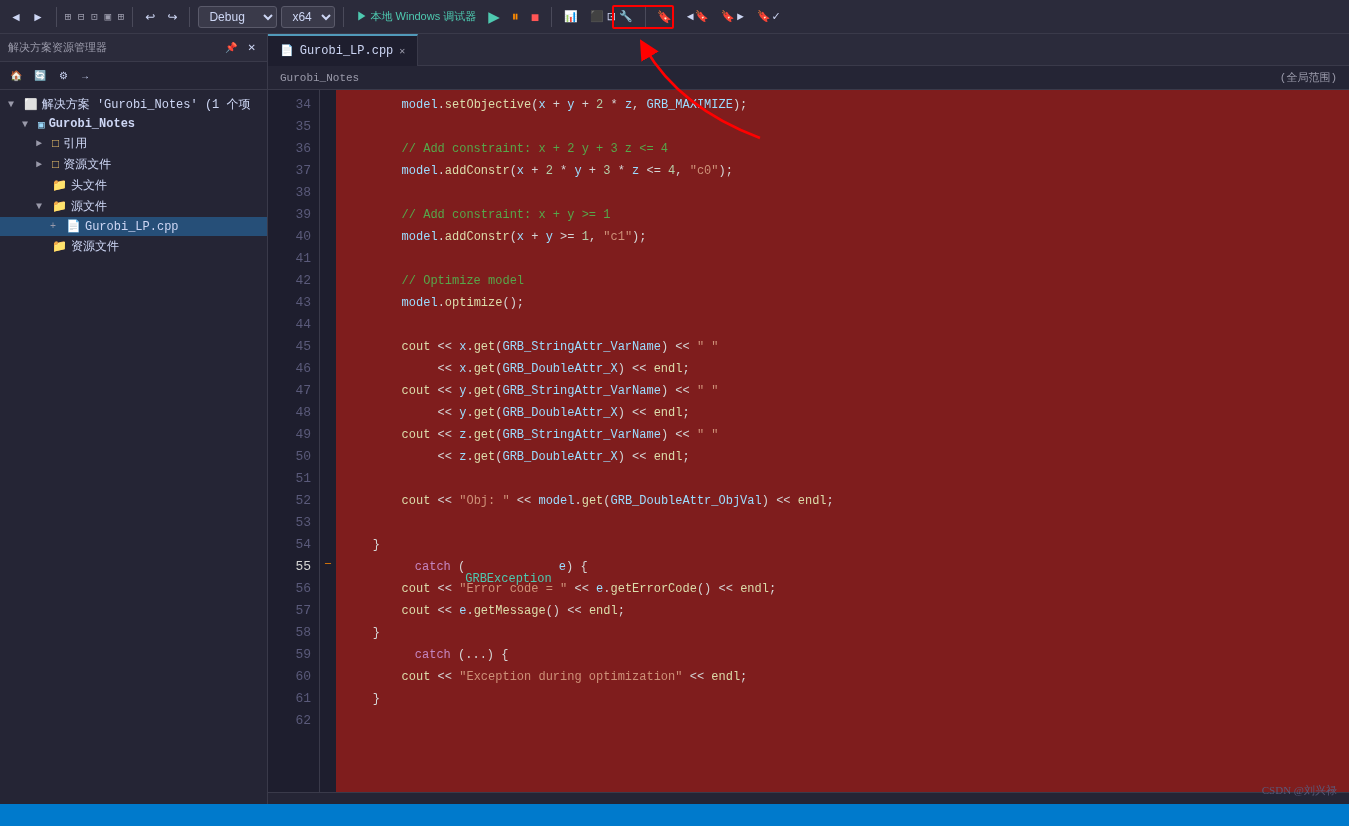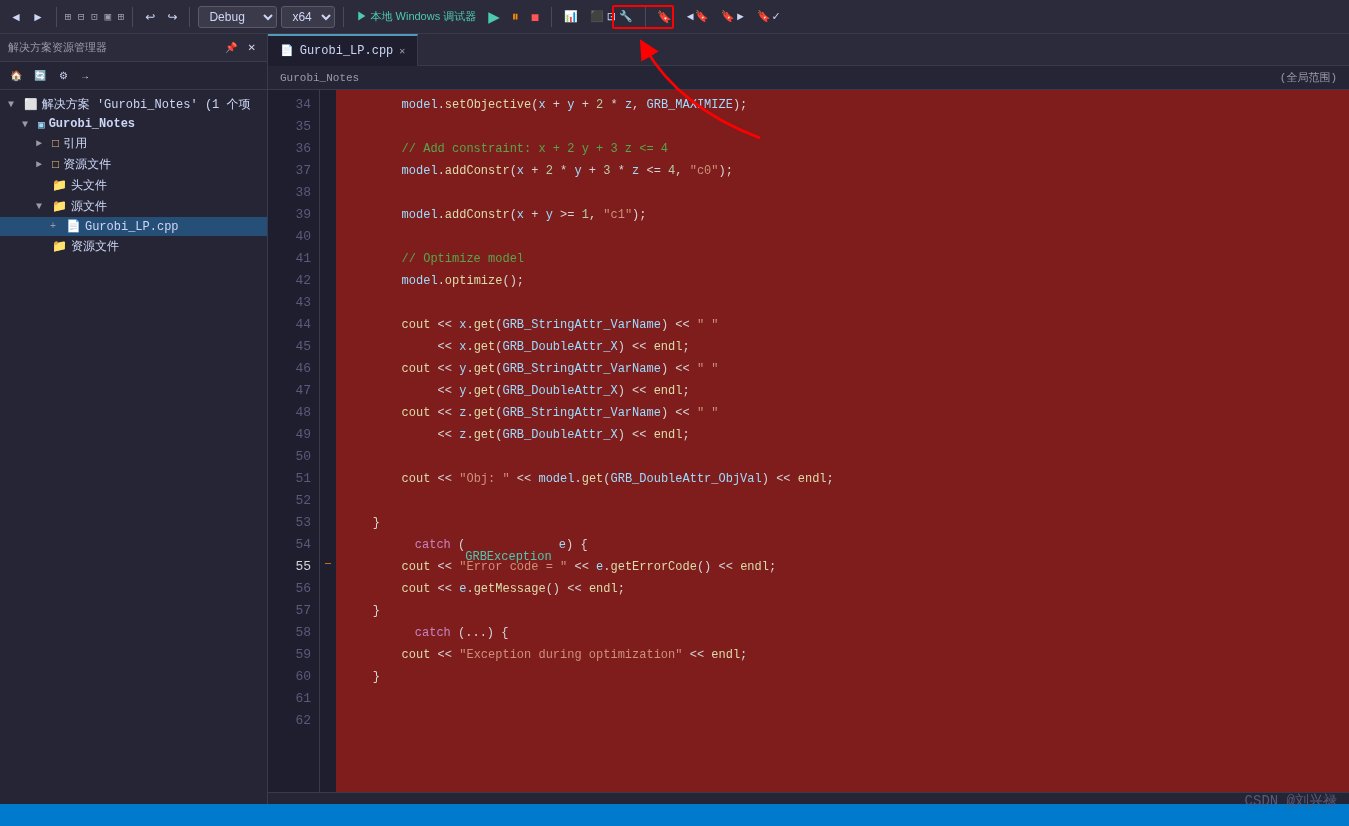--- a/index.html
+++ b/index.html
@@ -248,25 +248,25 @@
       flex-shrink: 0;
       justify-content: space-between;
     }
     .status-right {
       display: flex;
       gap: 16px;
       color: #cdd6f4;
     }
     .watermark {
       position: absolute;
-      bottom: 16px;
+      bottom: 28px;
       right: 12px;
       color: #5a5a7a;
-      font-size: 14px;
-      font-family: Liberation Mono, monospace;
+      font-size: 11px;
+      font-family: Liberation Serif, serif;
     }
   </style>
 </head>
 <body>
 
 <div style="position:fixed; top:0; left:0; width:1349px; height:826px; pointer-events:none; z-index:200;">
 
   <div style="position:absolute; top:5px; left:612px; width:62px; height:24px; border:2px solid #ff0000; border-radius:2px;"></div>
 
   <svg style="position:absolute; top:28px; left:580px; width:220px; height:120px;" viewBox="0 0 220 120">
@@ -482,20 +482,23 @@
         <div class="code-line">
           <span class="plain">&nbsp;&nbsp;&nbsp;&nbsp;&nbsp;&nbsp;&nbsp;&nbsp;</span><span class="green-comment">// Add constraint: x + 2 y + 3 z &lt;= 4</span>
         </div>
 
         <div class="code-line">
           <span class="plain">&nbsp;&nbsp;&nbsp;&nbsp;&nbsp;&nbsp;&nbsp;&nbsp;</span><span class="var">model</span><span class="plain">.</span><span class="fn">addConstr</span><span class="plain">(</span><span class="var">x</span><span class="plain"> + </span><span class="num">2</span><span class="plain"> * </span><span class="var">y</span><span class="plain"> + </span><span class="num">3</span><span class="plain"> * </span><span class="var">z</span><span class="plain"> &lt;= </span><span class="num">4</span><span class="plain">, </span><span class="str">"c0"</span><span class="plain">);</span>
         </div>
 
         <div class="code-line">&nbsp;</div>
 
+        <div class="code-line">
+          <span class="plain">&nbsp;&nbsp;&nbsp;&nbsp;&nbsp;&nbsp;&nbsp;&nbsp;</span><span class="green-comment">// Add constraint: x + y &gt;= 1</span>
+        </div>
 
         <div class="code-line">
           <span class="plain">&nbsp;&nbsp;&nbsp;&nbsp;&nbsp;&nbsp;&nbsp;&nbsp;</span><span class="var">model</span><span class="plain">.</span><span class="fn">addConstr</span><span class="plain">(</span><span class="var">x</span><span class="plain"> + </span><span class="var">y</span><span class="plain"> &gt;= </span><span class="num">1</span><span class="plain">, </span><span class="str">"c1"</span><span class="plain">);</span>
         </div>
 
         <div class="code-line">&nbsp;</div>
 
         <div class="code-line">
           <span class="plain">&nbsp;&nbsp;&nbsp;&nbsp;&nbsp;&nbsp;&nbsp;&nbsp;</span><span class="green-comment">// Optimize model</span>
         </div>

